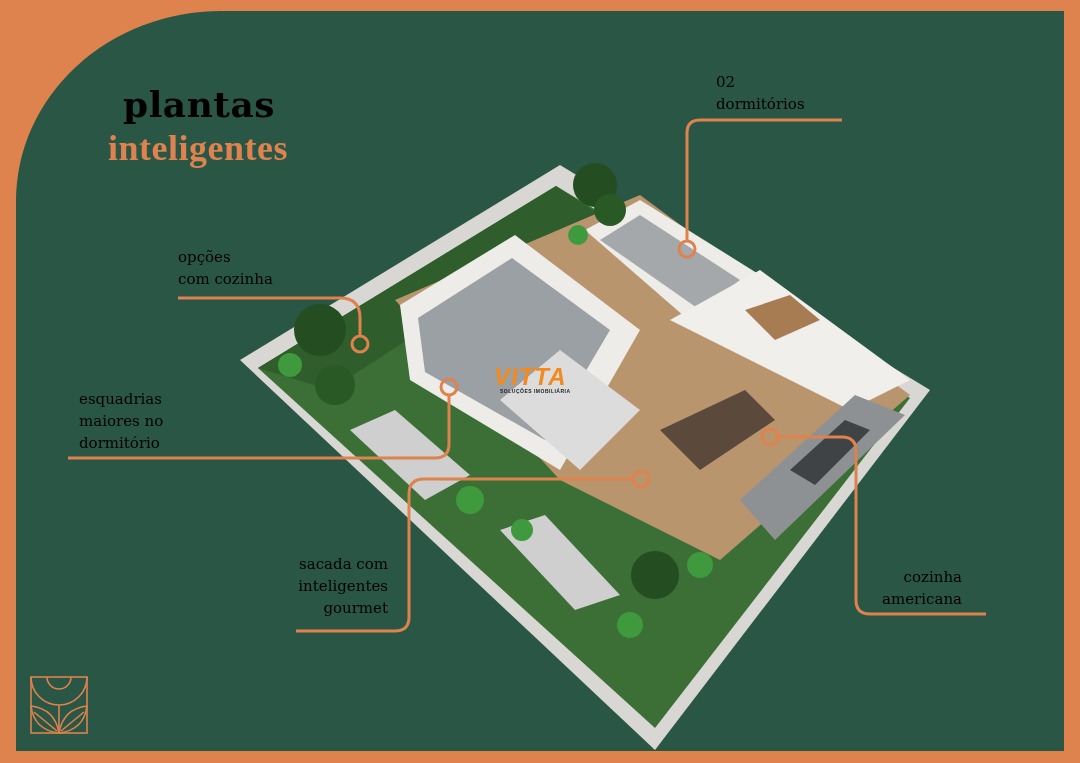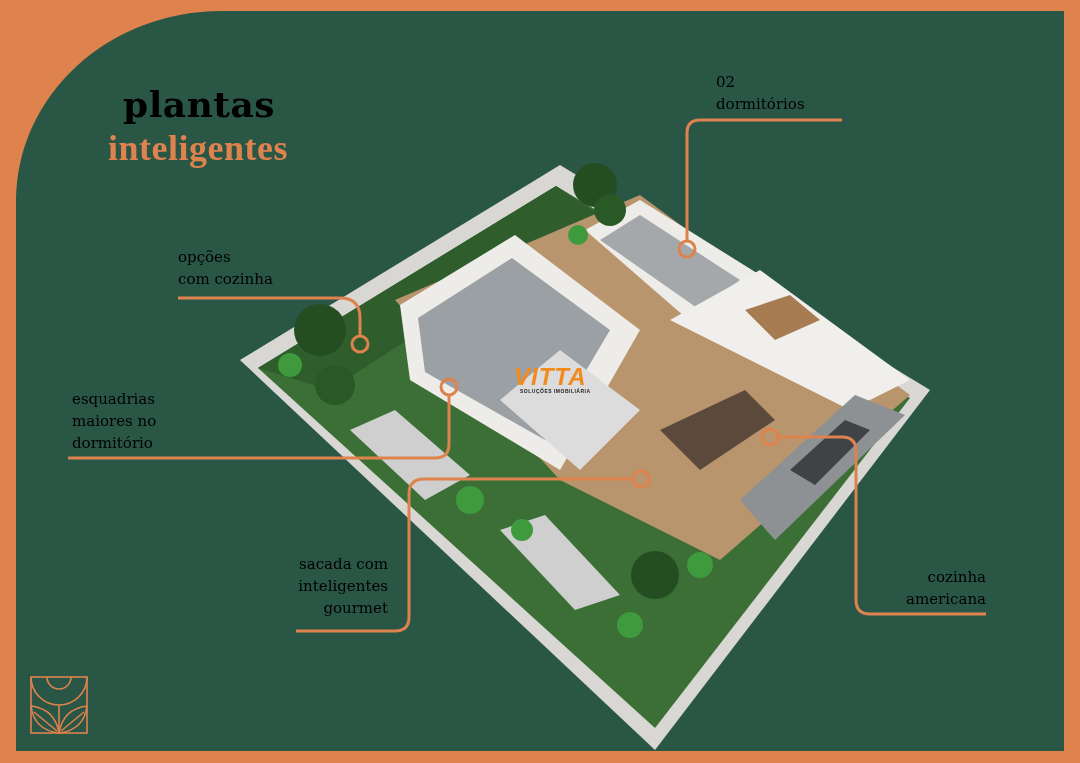--- a/index.html
+++ b/index.html
@@ -5,21 +5,21 @@
   html,body{margin:0;padding:0;}
   body{width:1080px;height:763px;background:#de824e;position:relative;overflow:hidden;font-family:"DejaVu Serif",serif;}
   .panel{position:absolute;left:16px;top:11px;width:1048px;height:740px;background:#2a5646;border-top-left-radius:205px 190px;overflow:hidden;}
   .title{position:absolute;left:108px;top:86px;line-height:1;}
   .title .t1{display:block;font-family:"DejaVu Serif",serif;font-weight:bold;font-size:36px;color:#000000;margin-left:15px;letter-spacing:0.5px;}
   .title .t2{display:block;font-family:Liberation Serif, serif;font-weight:bold;font-size:36px;color:#de824e;margin-top:8px;letter-spacing:0.5px;}
   .label{position:absolute;font-family:"DejaVu Serif",serif;font-size:15px;line-height:22px;color:#000000;white-space:pre-line;}
   .right{text-align:right;}
   svg.overlay{position:absolute;left:0;top:0;}
   .logo{position:absolute;left:30px;top:676px;width:58px;height:58px;}
-  .watermark{position:absolute;left:494px;top:366px;margin-left:20px;}
+  .watermark{position:absolute;left:494px;top:366px;}
   .watermark .w1{font-family:"Liberation Sans",sans-serif;font-weight:bold;font-style:italic;font-size:24px;color:#f28a1e;letter-spacing:1px;line-height:22px;}
   .watermark .w2{font-family:"Liberation Sans",sans-serif;font-weight:bold;font-size:5px;color:#222;letter-spacing:0.5px;margin-left:6px;}
 </style>
 </head>
 <body>
 
 <div class="panel"></div>
 
 <svg class="overlay" width="1080" height="763">
 
@@ -83,27 +83,27 @@
 
 <div class="title">
   <span class="t1">plantas</span>
   <span class="t2">inteligentes</span>
 </div>
 
 <div class="label" style="left:716px;top:71px;">02
 dormitórios</div>
 <div class="label" style="left:178px;top:246px;">opções
 com cozinha</div>
-<div class="label" style="left:72px;top:388px;">esquadrias
+<div class="label" style="left:79px;top:388px;">esquadrias
 maiores no
 dormitório</div>
 <div class="label right" style="left:200px;top:553px;width:188px;">sacada com
 inteligentes
 gourmet</div>
-<div class="label right" style="left:840px;top:566px;width:146px;">cozinha
+<div class="label right" style="left:816px;top:566px;width:146px;">cozinha
 americana</div>
 
 <div class="watermark">
   <div class="w1">VITTA</div>
   <div class="w2">SOLUÇÕES IMOBILIÁRIA</div>
 </div>
 
 <svg class="logo" viewBox="0 0 58 58">
   <g fill="none" stroke="#de824e" stroke-width="1.6">
     <rect x="1" y="1" width="56" height="56"></rect>

